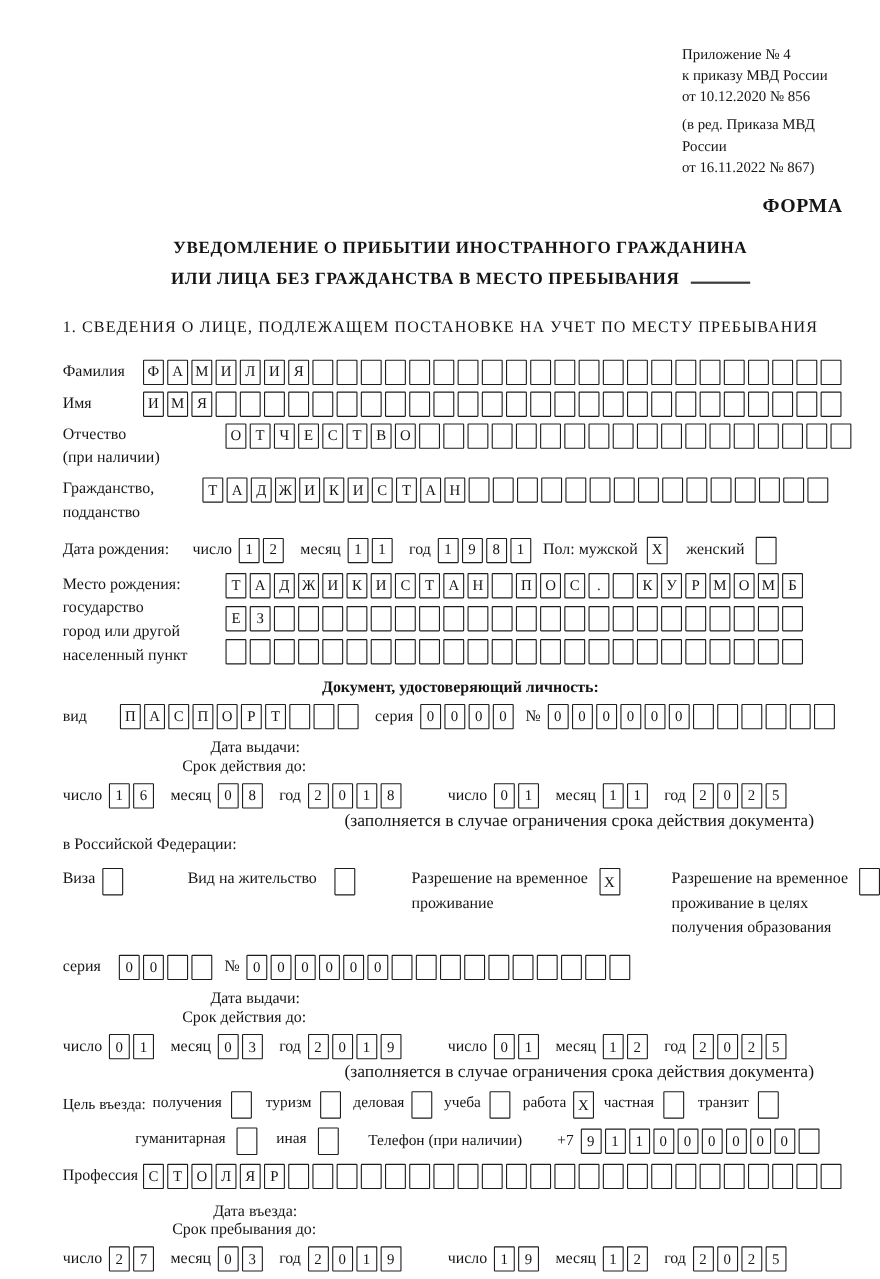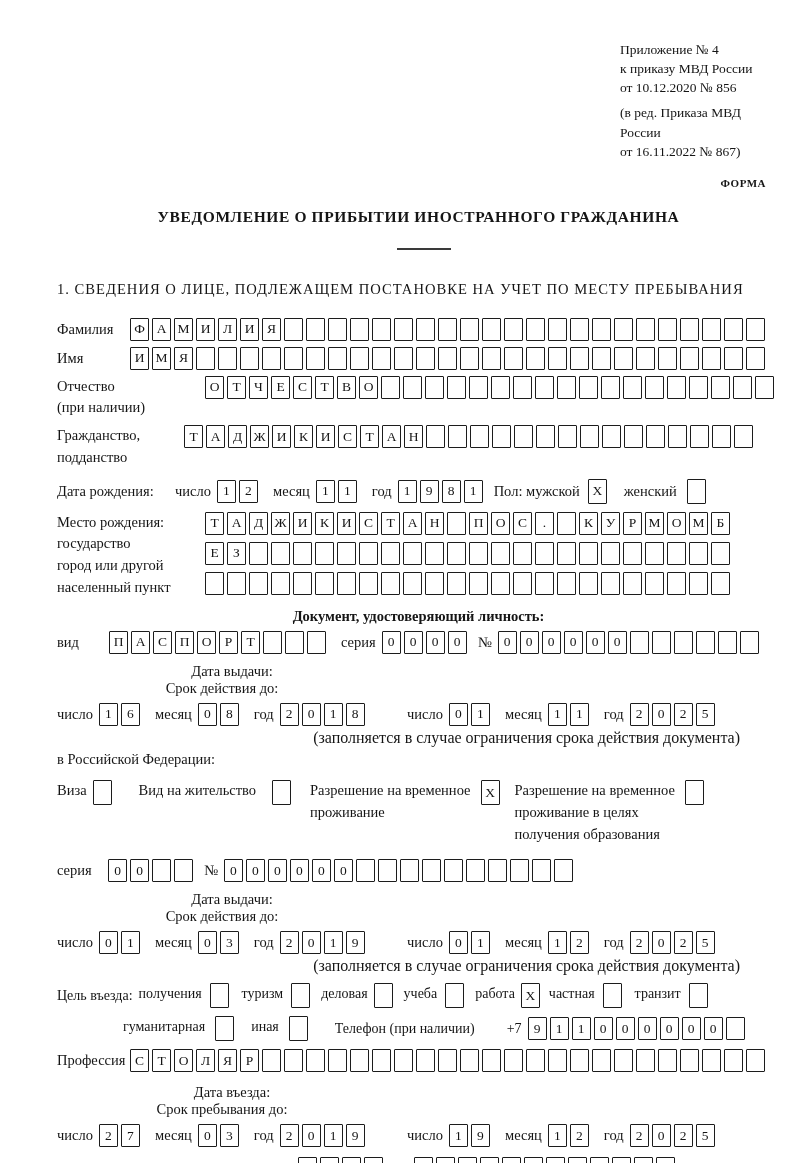--- a/index.html
+++ b/index.html
@@ -6,21 +6,21 @@
   html, body { background: #ffffff; }
   body {
     width: 800px; height: 1163px;
     font-family: "Liberation Serif", "DejaVu Serif", serif;
     color: #151515;
   }
   .page { width: 800px; height: 1163px; padding: 40px 20px 0 57px; overflow: hidden; background: #fff; }
 
   .appendix { margin-left: 563px; font-size: 13.5px; line-height: 1.42; }
   .appendix .rev { margin-top: 6px; }
-  .forma { font-weight: bold; font-size: 11px; text-align: right; margin: 16px 14px 0 0; letter-spacing: .5px; }
+  .forma { font-weight: bold; font-size: 18px; text-align: right; margin: 16px 14px 0 0; letter-spacing: .5px; }
 
   .title { text-align: center; font-weight: bold; font-size: 15.5px; line-height: 1.8; margin-top: 14px; letter-spacing: .6px; }
   .blank { display: inline-block; width: 54px; border-bottom: 2px solid #3a3a3a; margin-left: 10px; height: 13px; }
 
   .sec-heading { font-weight: normal; font-size: 14.6px; margin-top: 22px; letter-spacing: 1px; }
 
   .row { display: flex; align-items: center; margin-top: 6px; font-size: 14.5px; }
   .row.top { align-items: flex-start; }
   .lbl { flex: none; }
   .lbl2 { flex: none; line-height: 1.5; }
@@ -43,21 +43,21 @@
   .h-right { width: 330px; text-align: center; flex: none; }
 
   .dategroup { display: inline-flex; align-items: center; flex: none; }
   .dg-left { width: 350px; }
   .dlab { margin: 0 6px 0 12px; flex: none; }
   .dategroup .dlab:first-child { margin-left: 0; }
 
   .note-right { font-size: 16px; text-align: right; margin: 3px 40px 0 0; }
   .para { font-size: 14.5px; margin-top: 9px; line-height: 1.75; }
 
-  .cbrow { margin-top: 8px; }
+  .cbrow { margin-top: 8px; gap: 32px; }
   .cbg { display: inline-flex; align-items: flex-start; flex: none; }
   .cbl { line-height: 1.5; }
   .cline { display: block; text-align: left; }
   .gap6 { margin-left: 6px; } .gap8 { margin-left: 8px; } .gap10 { margin-left: 10px; }
   .gap12 { margin-left: 12px; } .gap14 { margin-left: 14px; } .gap16 { margin-left: 16px; }
   .gap24 { margin-left: 24px; } .gap32 { margin-left: 32px; } .gap45 { margin-left: 45px; } .gap66 { margin-left: 66px; }
 
   .w45 { width: 45px; } .w52 { width: 52px; } .w73 { width: 73px; }
   .w118 { width: 118px; } .w127 { width: 127px; } .w148 { width: 148px; } .w153 { width: 153px; }
   .mt10 { margin-top: 10px; } .mt8 { margin-top: 8px; }
@@ -73,21 +73,21 @@
     <div>от 10.12.2020 № 856</div>
     <div class="rev">(в ред. Приказа МВД России</div>
     <div>от 16.11.2022 № 867)</div>
   </div>
 
   <div class="forma">ФОРМА</div>
 
   <div class="title">
     <div>УВЕДОМЛЕНИЕ О ПРИБЫТИИ ИНОСТРАННОГО ГРАЖДАНИНА</div>
     <div>
-      <span class="blank"></span>
+      <span>ИЛИ ЛИЦА БЕЗ ГРАЖДАНСТВА В МЕСТО ПРЕБЫВАНИЯ</span><span class="blank"></span>
     </div>
   </div>
 
   <div class="sec-heading">1. СВЕДЕНИЯ О ЛИЦЕ, ПОДЛЕЖАЩЕМ ПОСТАНОВКЕ НА УЧЕТ ПО МЕСТУ ПРЕБЫВАНИЯ</div>
 
   <div class="row" style="margin-top:20px">
     <span class="lbl w73">Фамилия</span>
     <span class="boxes">
         <span class="cell">Ф</span>
         <span class="cell">А</span>

